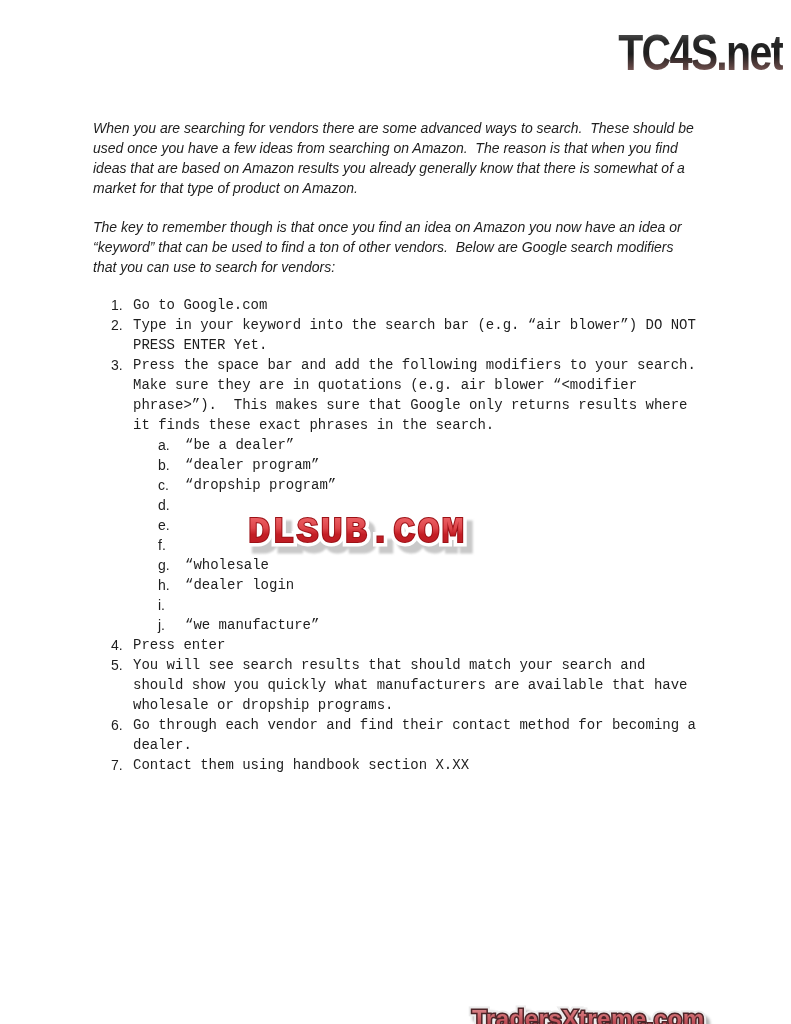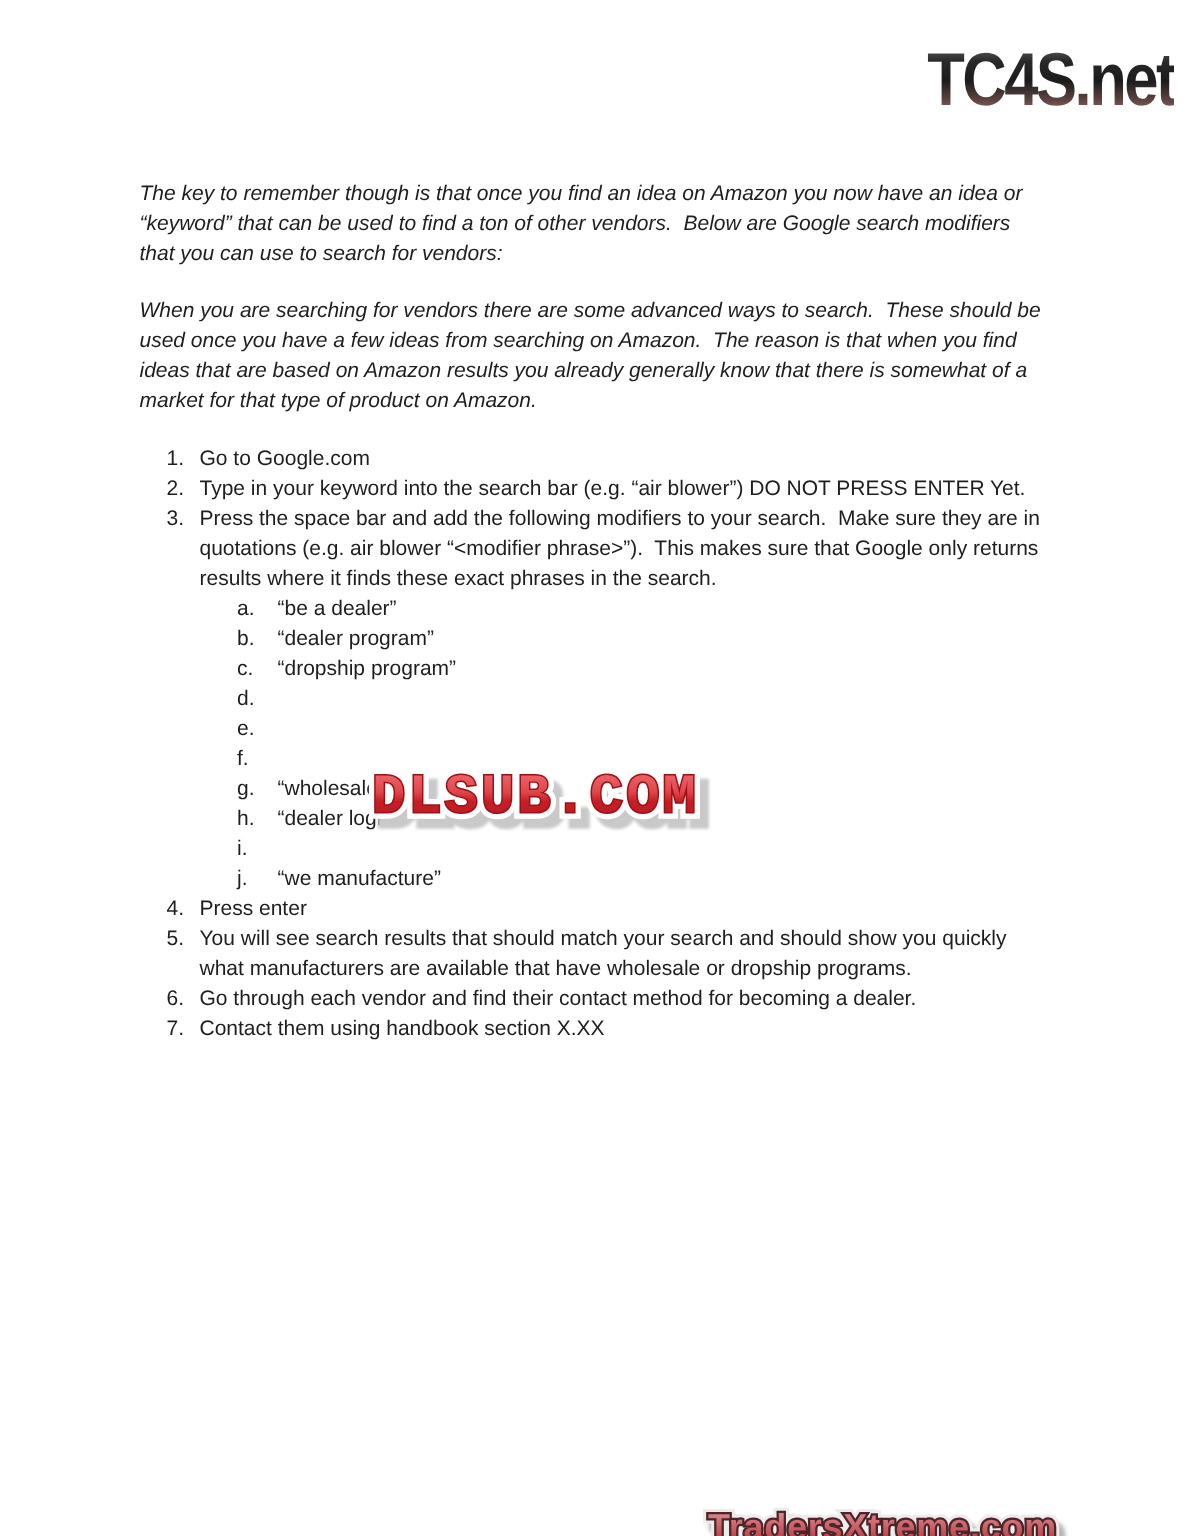--- a/index.html
+++ b/index.html
@@ -42,21 +42,21 @@
   }
   .para {
     margin: 0 0 19px 0;
     font-style: italic;
     white-space: pre-wrap;
   }
   .para.second { margin-bottom: 18px; }
 
   .row { display: flex; align-items: flex-start; }
   .row .marker { flex: 0 0 auto; }
-  .row .text  { flex: 1 1 auto; white-space: pre-wrap; }
+  .row .text  { flex: 1 1 auto; white-space: pre-wrap; font-family: Liberation Mono, monospace; }
   .row.step .marker { margin-left: 18px; width: 22px; }
   .row.sub  .marker { margin-left: 65px; width: 27px; }
 
   
   .watermark { position: absolute; left: 248px; top: 488px; width: 290px; height: 46px; }
   .wm {
     position: absolute; left: 0; top: 0;
     white-space: nowrap;
     font-family: Liberation Mono, monospace;
     font-weight: bold;
@@ -99,22 +99,22 @@
 <body>
 
 <div class="page">
 
   <div class="tc4s">
     <span class="tc4s-text">TC4S.net</span>
   </div>
 
   <div class="content">
 
+    <p class="para">When you are searching for vendors there are some advanced ways to search.  These should be used once you have a few ideas from searching on Amazon.  The reason is that when you find ideas that are based on Amazon results you already generally know that there is somewhat of a market for that type of product on Amazon.</p>
     <p class="para second">The key to remember though is that once you find an idea on Amazon you now have an idea or “keyword” that can be used to find a ton of other vendors.  Below are Google search modifiers that you can use to search for vendors:</p>
-    <p class="para">When you are searching for vendors there are some advanced ways to search.  These should be used once you have a few ideas from searching on Amazon.  The reason is that when you find ideas that are based on Amazon results you already generally know that there is somewhat of a market for that type of product on Amazon.</p>
 
     <div>
 
       <div class="row step">
         <span class="marker">1.</span>
         <span class="text">Go to Google.com</span>
       </div>
 
       <div class="row step">
         <span class="marker">2.</span>

